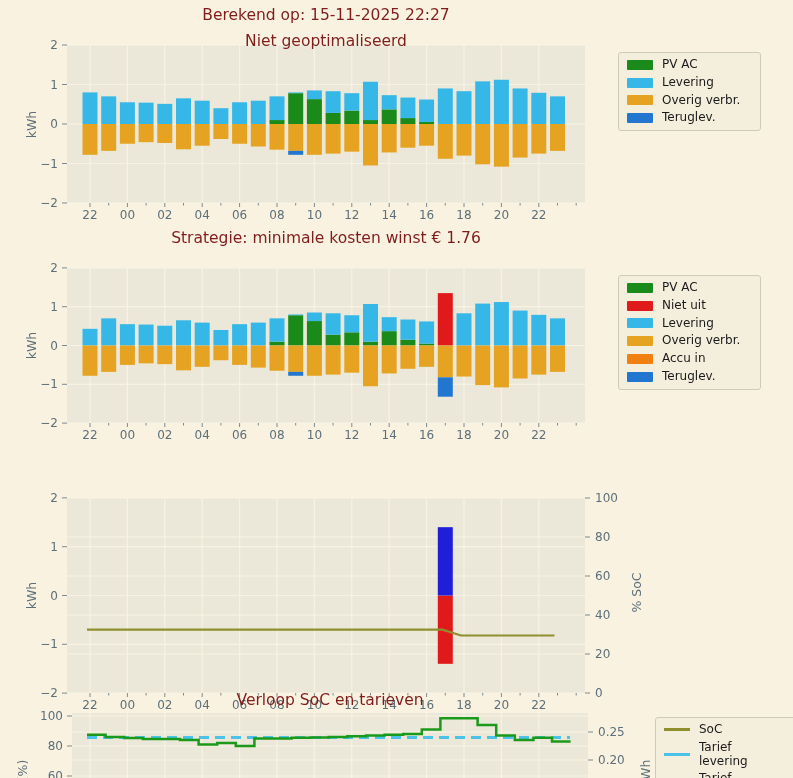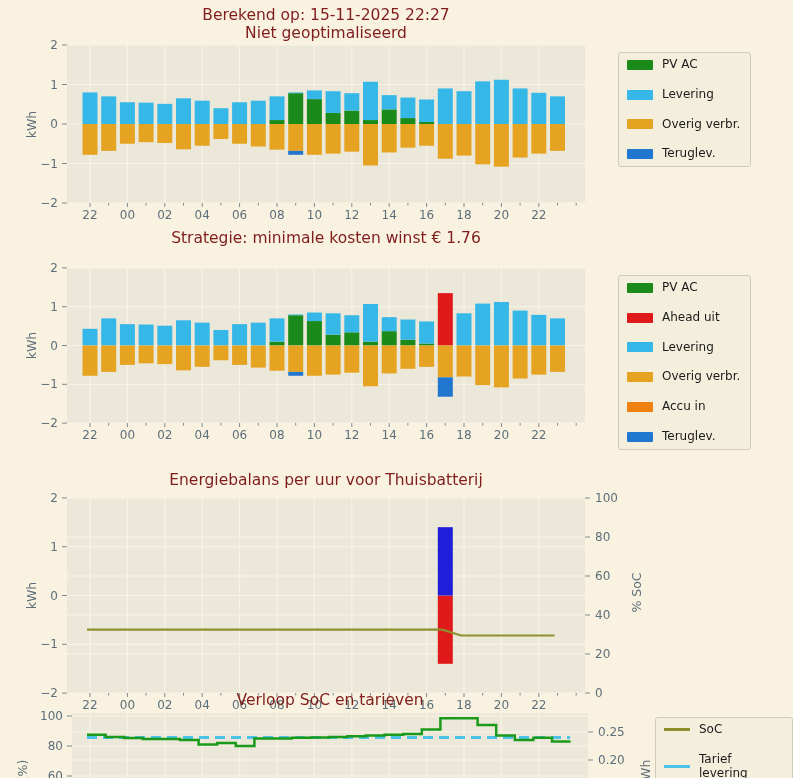--- a/index.html
+++ b/index.html
@@ -6,21 +6,21 @@
   .wrap{position:relative;width:793px;height:778px;overflow:hidden;background:#faf2e0;
         font-family:"DejaVu Sans",sans-serif;}
   svg{position:absolute;left:0;top:0;}
   svg text{font-family:"DejaVu Sans","Liberation Sans",sans-serif;}
   .title{position:absolute;left:0;width:652px;text-align:center;font-size:15.5px;
          color:#7f1d1d;white-space:nowrap;}
   .title.c4{width:660px;}
   .ylab{position:absolute;font-size:12.5px;color:#5c6f7a;white-space:nowrap;
         transform:rotate(-90deg);transform-origin:center center;}
   .legend{position:absolute;background:#f4eedd;border:1px solid #cfcaba;border-radius:3px;
-          padding:5px 10px 5px 8px;display:flex;flex-direction:column;gap:16px;}
+          padding:5px 20px 5px 8px;display:flex;flex-direction:column;gap:4px;}
   .litem{display:flex;align-items:center;gap:9px;font-size:12px;color:#1a1a1a;line-height:1.15;}
   .swatch{width:26px;flex:0 0 26px;height:10px;border-radius:1px;}
   .swatch.line{height:0;border-top:3px solid;border-radius:0;}
   .swatch.hidden{visibility:hidden;}
 </style>
 </head>
 <body>
 
 <div class="wrap">
   <svg id="fig" width="793" height="778">
@@ -410,23 +410,22 @@
         <line x1="67" y1="776" x2="72" y2="776" stroke="#7b8a91" stroke-width="1"></line>
         <text x="63" y="780" text-anchor="end" font-size="12" fill="#5c6f7a">60</text>
         <line x1="588" y1="732" x2="593" y2="732" stroke="#7b8a91" stroke-width="1"></line>
         <text x="598" y="736" text-anchor="start" font-size="12" fill="#5c6f7a">0.25</text>
         <line x1="588" y1="760" x2="593" y2="760" stroke="#7b8a91" stroke-width="1"></line>
         <text x="598" y="764" text-anchor="start" font-size="12" fill="#5c6f7a">0.20</text>
       </g>
     </svg>
 
   <div class="title" style="top:6px">Berekend op: 15-11-2025 22:27</div>
-  <div class="title" style="top:24px">Niet geoptimaliseerd</div>
+  <div class="title" style="top:32px">Niet geoptimaliseerd</div>
   <div class="title" style="top:229px">Strategie: minimale kosten winst € 1.76</div>
-  <div class="title" style="top:471px">Energiebalans per uur voor Thuisbatterij</div>
   <div class="title c4" style="top:691px">Verloop SoC en tarieven</div>
 
   <div class="ylab" style="left:18px;top:117px">kWh</div>
   <div class="ylab" style="left:18px;top:338px">kWh</div>
   <div class="ylab" style="left:18px;top:588px">kWh</div>
   <div class="ylab" style="left:616px;top:585px">% SoC</div>
   <div class="ylab" style="left:12px;top:763px">(%)</div>
   <div class="ylab" style="left:626px;top:772px">€/kWh</div>
 
   <div class="legend" id="legend0" style="left:618px;top:52px">
@@ -447,21 +446,21 @@
         <span>Teruglev.</span>
       </div>
     </div>
   <div class="legend" id="legend1" style="left:618px;top:275px">
       <div class="litem">
         <span class="swatch" style="background: rgb(26, 138, 26);"></span>
         <span>PV AC</span>
       </div>
       <div class="litem">
         <span class="swatch" style="background: rgb(224, 26, 26);"></span>
-        <span>Ahead uit</span>
+        <span>Niet uit</span>
       </div>
       <div class="litem">
         <span class="swatch" style="background: rgb(53, 184, 232);"></span>
         <span>Levering</span>
       </div>
       <div class="litem">
         <span class="swatch" style="background: rgb(229, 163, 33);"></span>
         <span>Overig verbr.</span>
       </div>
       <div class="litem">

